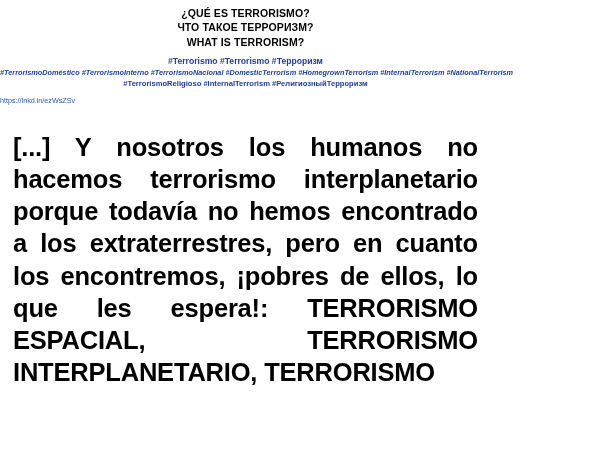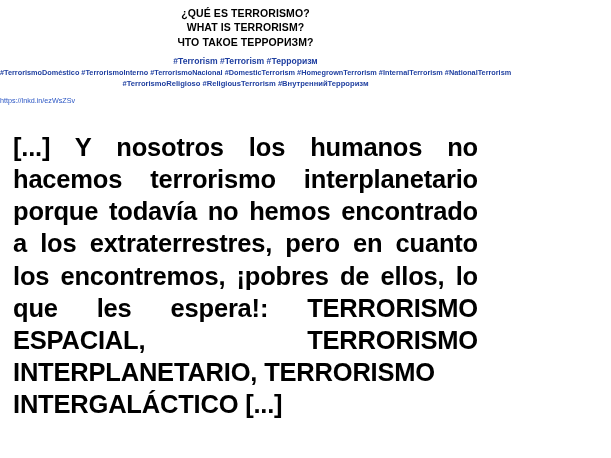--- a/index.html
+++ b/index.html
@@ -38,21 +38,21 @@
     text-align: center;
   }
   .hashtag-line {
     color: #1f3fa0;
     font-weight: bold;
     line-height: 1.45;
     white-space: nowrap;
   }
   .hl-1 { font-size: 8.6px; }
   .hl-2 { font-size: 8.0px; }
-  .hl-3 { font-size: 7.3px; }
+  .hl-3 { font-size: 7.3px; font-style: italic; }
   .hl-4 { font-size: 7.8px; }
   .hl-5 { font-size: 7.6px; }
 
   .link-line {
     margin-top: 4px;
     text-align: center;
     font-size: 7.2px;
     color: #2b56c4;
     text-decoration: none;
   }
@@ -76,30 +76,29 @@
     text-align: left;
   }
 </style>
 </head>
 <body>
 
 <div class="slide">
 
   <div class="header">
     <div class="header-title">¿QUÉ ES TERRORISMO?</div>
+    <div class="header-title">ЧТО ТАКОЕ ТЕРРОРИЗМ?</div>
     <div class="header-title">WHAT IS TERRORISM?</div>
-    <div class="header-title">ЧТО ТАКОЕ ТЕРРОРИЗМ?</div>
   </div>
 
   <div class="hashtags">
-    <div class="hashtag-line hl-1">#Terrorism #Terrorism #Терроризм</div>
+    <div class="hashtag-line hl-1">#Terrorismo #Terrorismo #Терроризм</div>
     <div class="hashtag-line hl-3">#TerrorismoDoméstico #TerrorismoInterno #TerrorismoNacional #DomesticTerrorism #HomegrownTerrorism #InternalTerrorism #NationalTerrorism</div>
-    <div class="hashtag-line hl-5">#TerrorismoReligioso #ReligiousTerrorism #ВнутреннийТерроризм</div>
+    <div class="hashtag-line hl-5">#TerrorismoReligioso #InternalTerrorism #РелигиозныйТерроризм</div>
   </div>
 
   <a class="link-line" href="#">https://lnkd.in/ezWsZSv</a>
 
   <div class="quote">
     <span>[...] Y nosotros los humanos no hacemos terrorismo interplanetario porque todavía no hemos encontrado a los extraterrestres, pero en cuanto los encontremos, ¡pobres de ellos, lo que les espera!: TERRORISMO ESPACIAL, TERRORISMO INTERPLANETARIO, TERRORISMO</span>
-    <span class="last-line">INTERGALÁCTICO [...]</span>
   </div>
 
 </div>
 
 </body></html>

